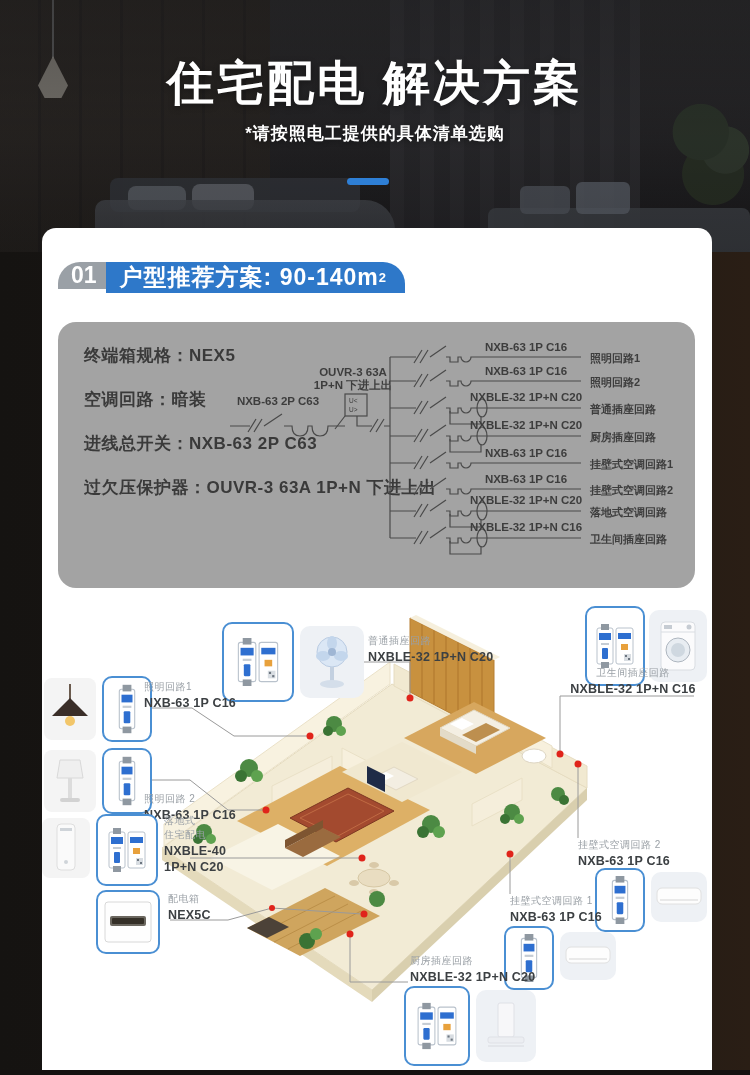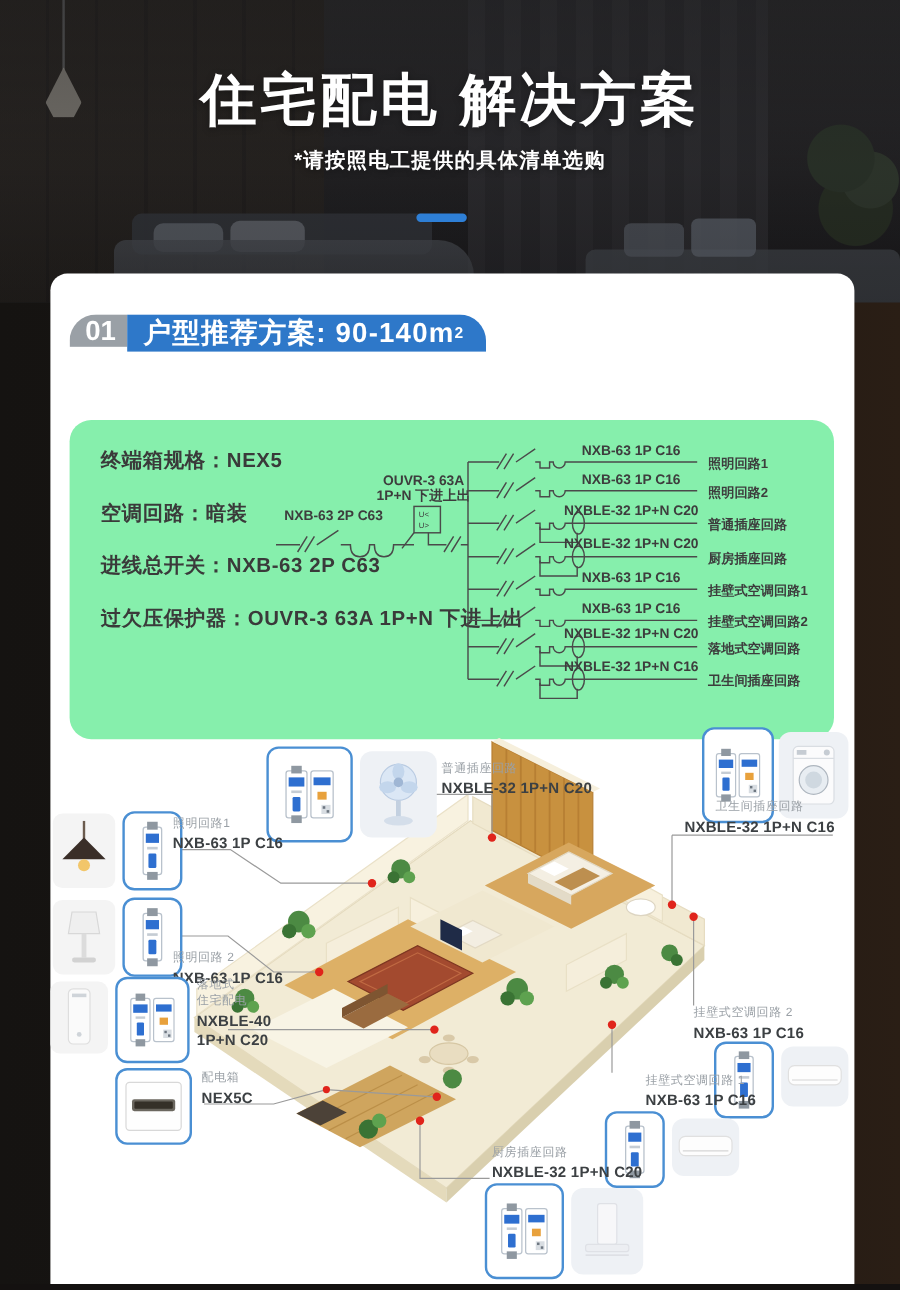--- a/index.html
+++ b/index.html
@@ -44,21 +44,21 @@
   .card{position:absolute;left:42px;top:228px;width:670px;height:843px;background:#ffffff;
     border-radius:14px 14px 0 0;}
   .pill{position:absolute;left:16px;top:34px;height:58px;display:flex;align-items:flex-start;
     border-radius:22px;overflow:hidden;font-weight:700;color:#fff;}
   .pill-num{background:#9aa0a6;display:flex;align-items:center;justify-content:center;
     font-size:23px;padding:0 9px 0 13px;}
   .pill-title{background:#2e78c9;display:flex;align-items:center;font-size:23px;
     padding:0 18px 0 14px;letter-spacing:1px;}
   .pill-title sup{font-size:13px;line-height:0;vertical-align:super;}
   
-  .panel{position:absolute;left:16px;top:94px;width:637px;height:266px;background:#86efac;border-radius:18px;margin-top:28px;}
+  .panel{position:absolute;left:16px;top:94px;width:637px;height:266px;background:#a3a3a3;border-radius:18px;}
   .specs{list-style:none;margin:0;padding:24px 0 0 26px;}
   .specs li{font-size:17px;color:#3a3a3a;font-weight:600;height:44px;line-height:20px;letter-spacing:.5px;}
   .diagram{position:absolute;left:168px;top:8px;width:470px;height:232px;pointer-events:none;}
   .dg-line{stroke:#4a4a4a;stroke-width:1.2;fill:none;}
   .dg-text{fill:#3d3d3d;font-size:11.5px;font-weight:600;font-family:"Liberation Sans",sans-serif;}
   .dg-name{fill:#3d3d3d;font-size:11px;font-weight:600;font-family:"Liberation Sans",sans-serif;}
   .dg-small{fill:#3d3d3d;font-size:6.5px;font-family:"Liberation Sans",sans-serif;}
   
   .house-area{position:absolute;left:0px;top:368px;width:670px;height:475px;}
   .overlay{position:absolute;left:0;top:0;width:670px;height:475px;}
@@ -443,21 +443,21 @@
         <rect x="7" y="24" width="6" height="11" rx="1" fill="#2e6fd0"></rect>
       </svg>
     </div>
     <div class="acard" style="left:609px;top:276px;width:56px;height:50px;">
       <svg width="46" height="22" viewBox="0 0 46 22">
         <rect x="1" y="2" width="44" height="16" rx="5" fill="#fdfdfd" stroke="#e0e0e0"></rect>
         <line x1="4" y1="14" x2="42" y2="14" stroke="#d5d5d5"></line>
       </svg>
     </div>
 
-    <div class="clabel" style="left:468px;top:298px;margin-left:28px;">
+    <div class="clabel" style="left:468px;top:298px;">
       <span class="name">挂壁式空调回路 1</span>
       <span class="model">NXB-63 1P C16</span>
     </div>
     <div class="pcard" style="left:462px;top:330px;width:50px;height:64px;">
       <svg width="22" height="48" viewBox="0 0 20 44">
         <rect x="3" y="4" width="14" height="36" rx="2" fill="#fff" stroke="#b9c2cc"></rect>
         <rect x="6" y="0" width="8" height="6" fill="#8f98a1"></rect>
           <rect x="6" y="38" width="8" height="6" fill="#8f98a1"></rect>
         <rect x="5" y="9" width="10" height="7" fill="#2e6fd0"></rect>
           <rect x="6" y="19" width="8" height="2" fill="#c5ccd4"></rect>

